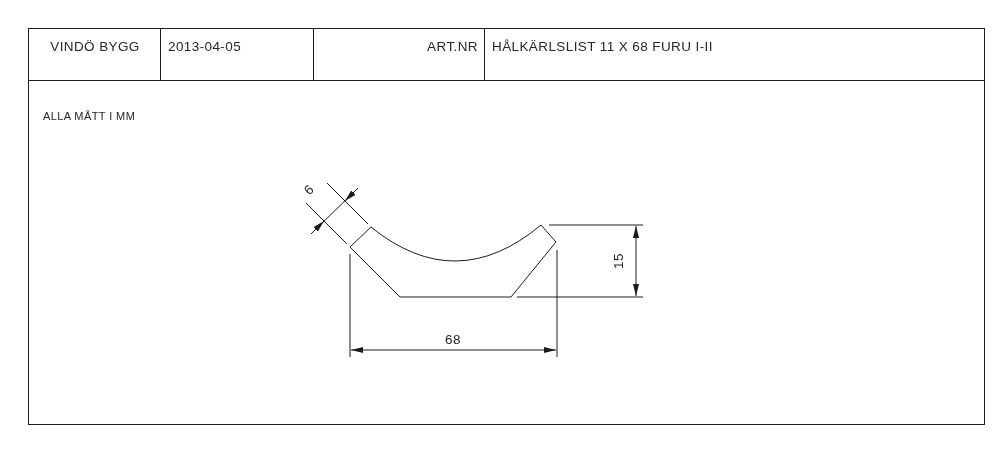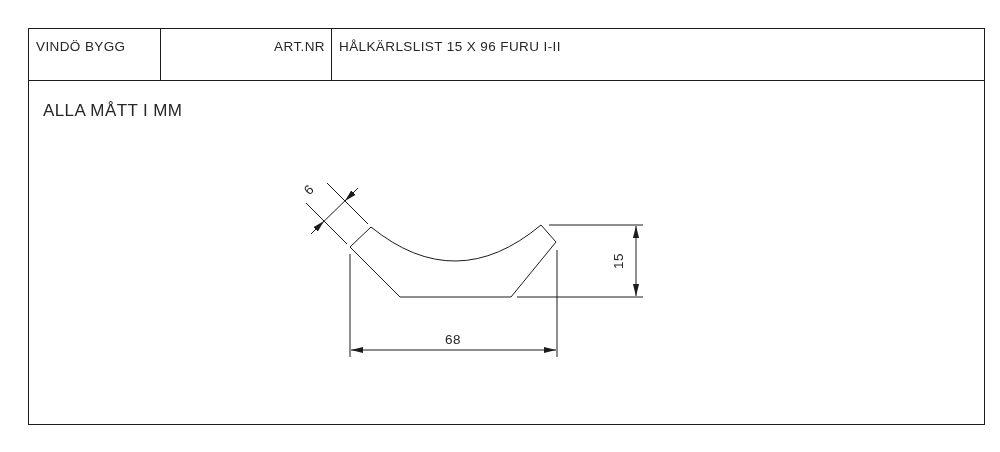--- a/index.html
+++ b/index.html
@@ -19,48 +19,51 @@
     display: flex; height: 52px;
     border-bottom: 1px solid #1c1c1c; box-sizing: border-box;
   }
   .cell {
     box-sizing: border-box;
     border-right: 1px solid #1c1c1c;
     padding: 9px 6px 0 7px;
     font-size: 13.5px; line-height: 17px; letter-spacing: 0.4px;
     white-space: nowrap; overflow: hidden;
   }
-  .cell.c1 { width: 132px; }
+  .cell.c1 { width: 132px; text-align: center; }
   .cell.c2 { width: 153px; }
   .cell.c3 { width: 171px; text-align: right; }
   .cell.c4 { flex: 1; border-right: none; }
   .drawing-area { position: relative; height: 344px; }
   .note {
-    position: absolute; left: 14px; top: 20px;
-    font-size: 17px; letter-spacing: 0.4px;
+    position: absolute; left: 14px; top: 29px;
+    font-size: 11px; letter-spacing: 0.4px;
   }
   svg.overlay { position: absolute; left: 0; top: 0; pointer-events: none; }
   svg text {
     font-family: "Liberation Sans", "DejaVu Sans", sans-serif;
     font-size: 13.5px; fill: #272727; letter-spacing: 0.4px;
   }
 </style>
 </head>
 <body>
 
 <div class="sheet">
   <div class="title-block">
     <div class="cell c1">
       <span>VINDÖ BYGG</span>
     </div>
+    <div class="cell c2">
+      <span>2013-04-05</span>
+    </div>
     <div class="cell c3">
       <div>ART.NR</div>
     </div>
     <div class="cell c4">
-      <span>HÅLKÄRLSLIST 15 X 96 FURU I-II</span>
+      <span>HÅLKÄRLSLIST 11 X 68 FURU I-II</span>
     </div>
   </div>
   <div class="drawing-area">
     <div class="note">ALLA MÅTT I MM</div>
   </div>
 </div>
 
 <svg class="overlay" width="1000" height="452" viewBox="0 0 1000 452" aria-hidden="true">
   <defs>
     <marker id="arr" markerWidth="13" markerHeight="8" refX="12" refY="4" orient="auto-start-reverse" markerUnits="userSpaceOnUse">

